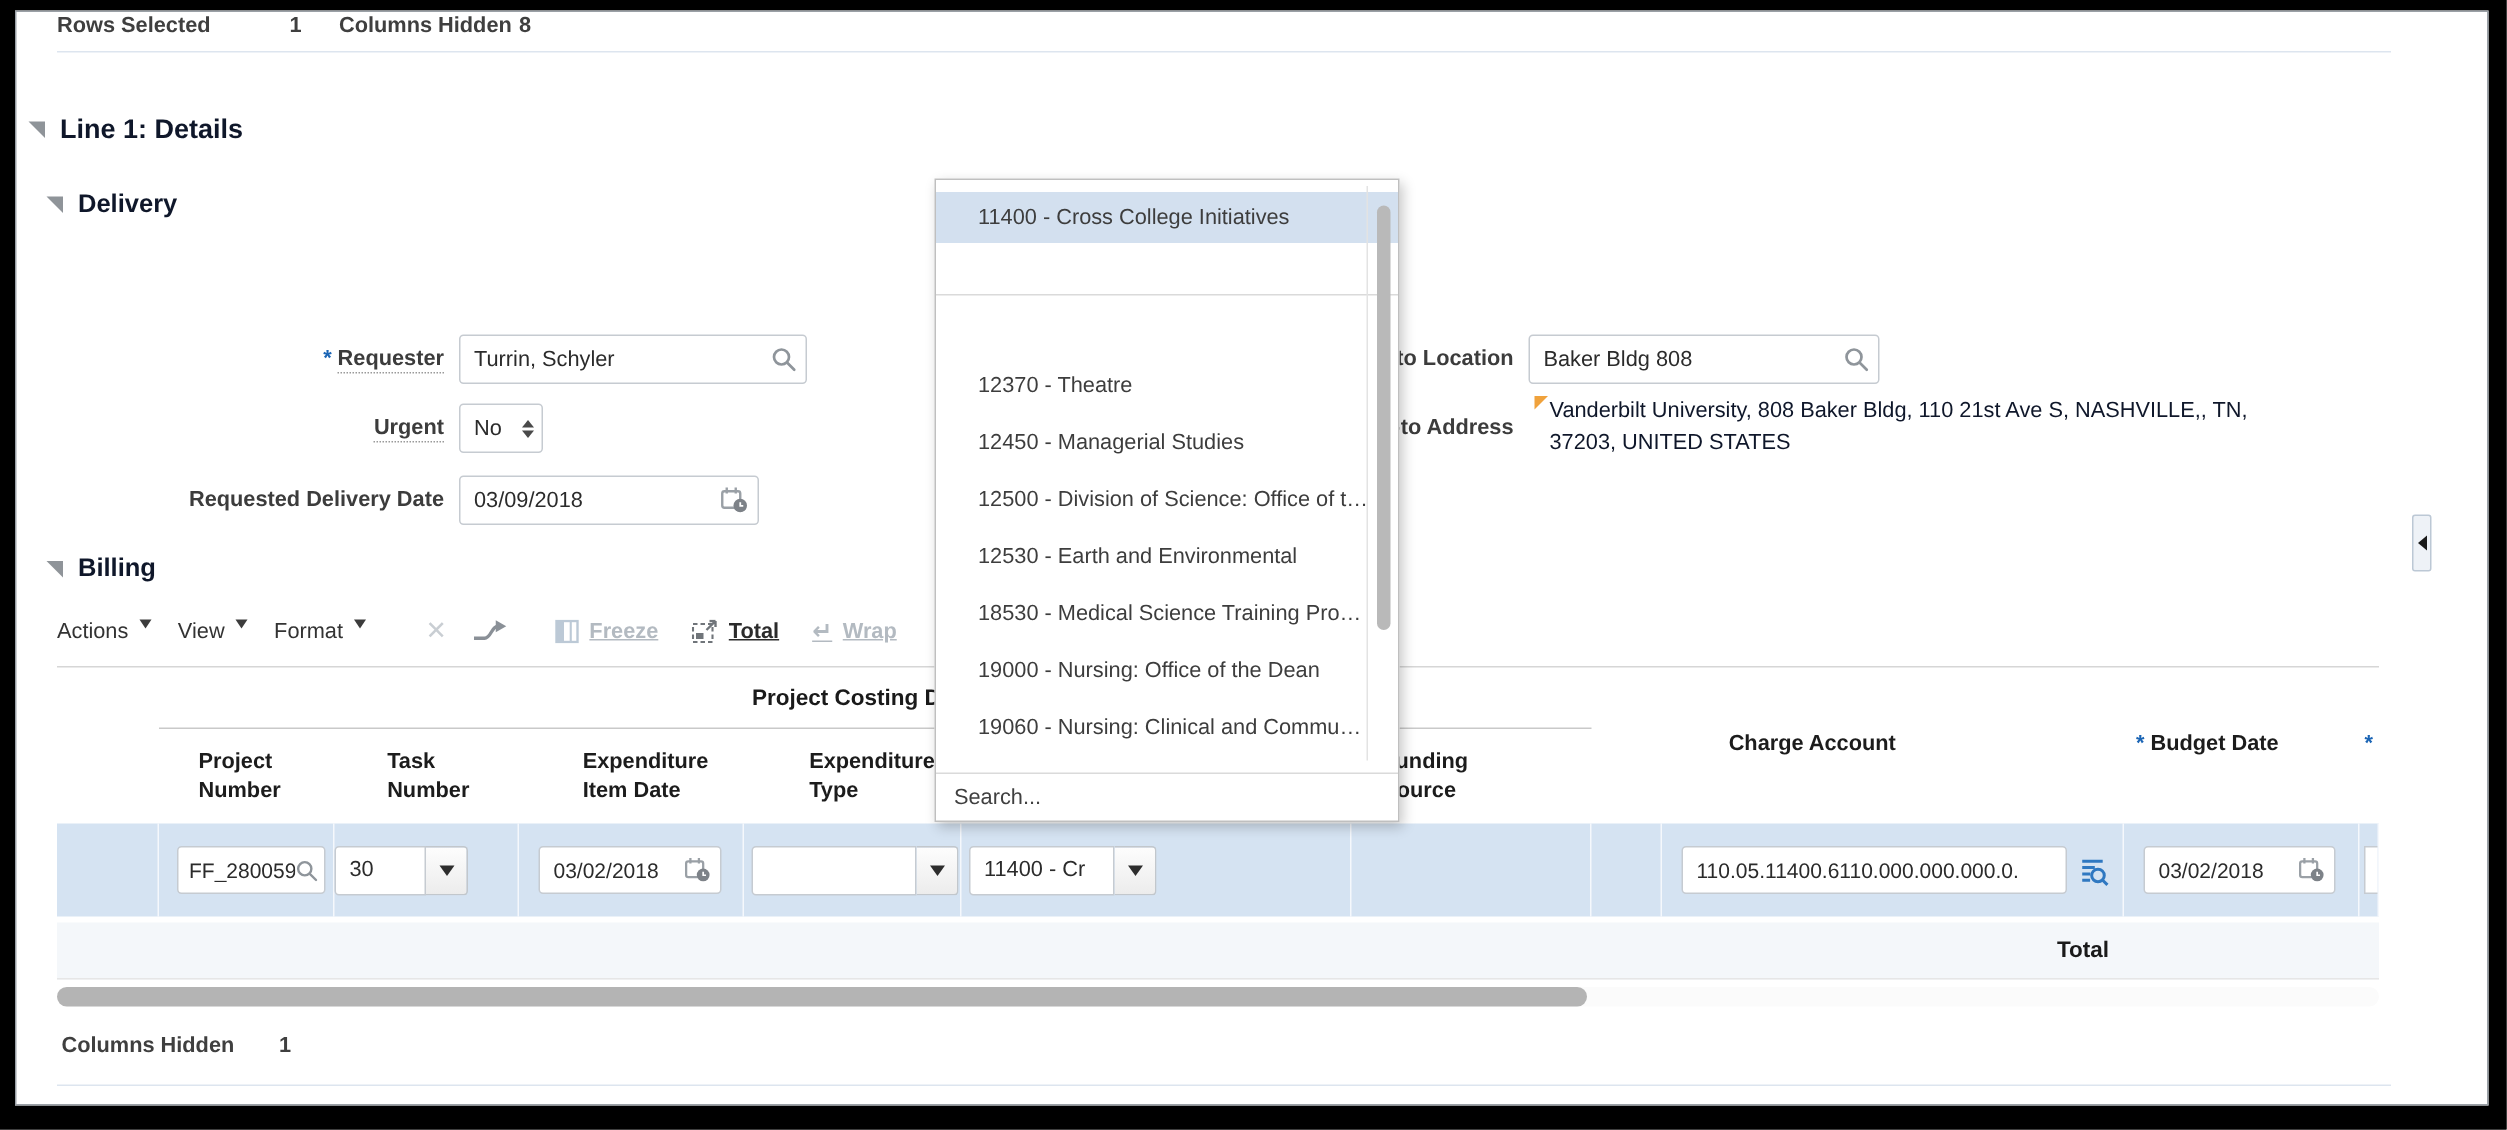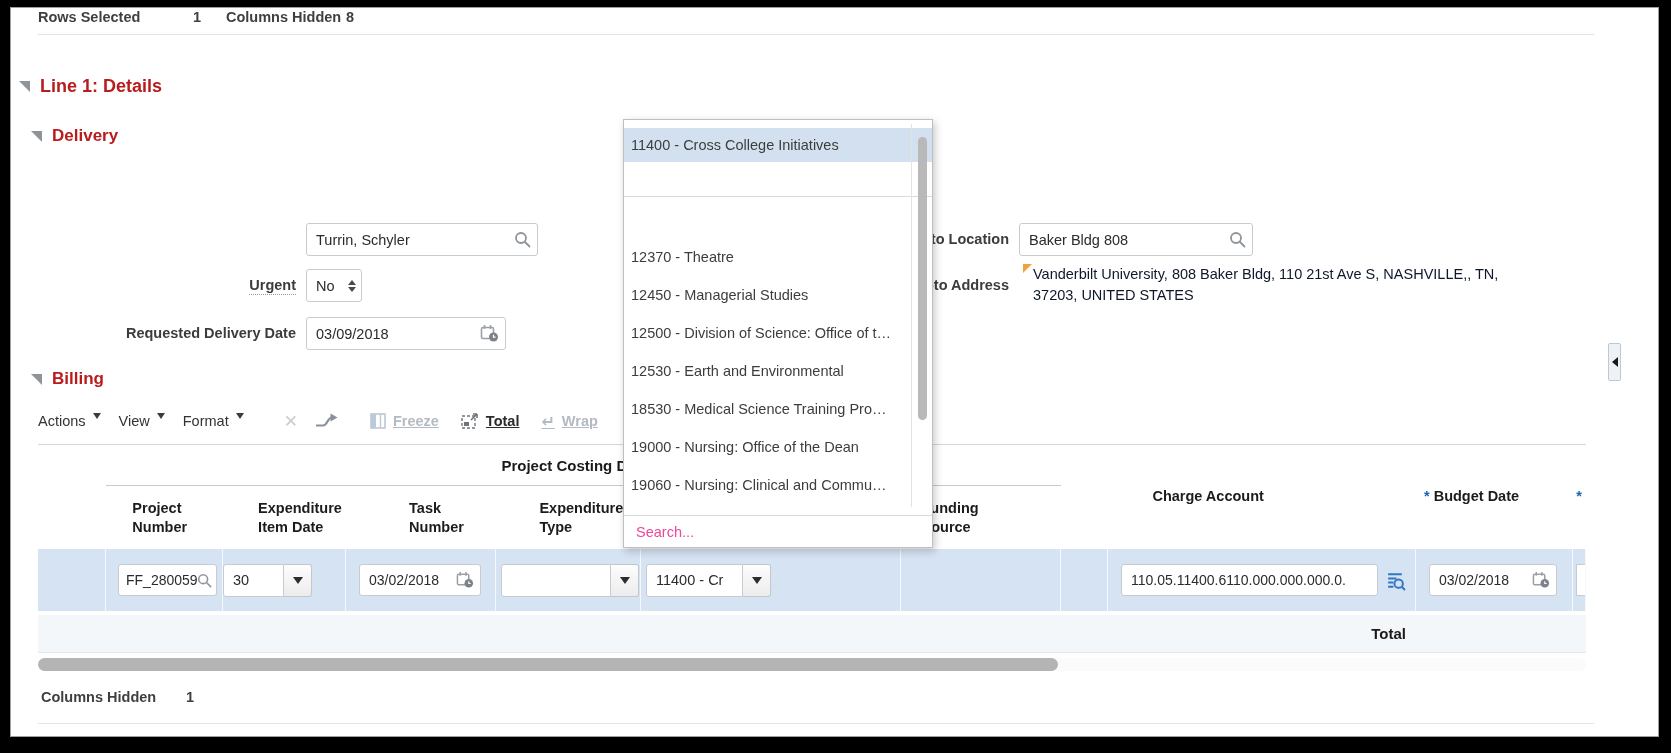--- a/index.html
+++ b/index.html
@@ -7,21 +7,21 @@
               font-family:"Liberation Sans","DejaVu Sans",sans-serif; }
   #panel { position:absolute; left:10px; top:7px; width:1649px; height:730px;
            background:#fff; border:1px solid #9aa0a6; }
 
   
   .abs { position:absolute; }
   .lbl { font-size:14.5px; font-weight:bold; color:#3c3c3c; }
   .req { color:#1b65b5; font-weight:bold; margin-right:4px; font-size:14.5px; }
   .dotted { border-bottom:1px dotted #9a9a9a; padding-bottom:1px; }
   .tri-open { width:0; height:0; border-top:11px solid #8f9499; border-left:11px solid transparent; display:inline-block; }
-  .sec-title { font-weight:bold; color:#b91c1c; }
+  .sec-title { font-weight:bold; color:#0f172a; }
   .field { display:flex; align-items:center; background:#fff; border:1px solid #c6cbd1;
            border-radius:3px; height:33px; padding:0 6px 0 9px; }
   .field input { border:none; outline:none; flex:1; min-width:0; font-size:14.5px;
                  color:#2b2b2b; font-family:inherit; background:transparent; }
   .combo { display:flex; align-items:stretch; height:33px; }
   .combo-text { background:#fff; border:1px solid #c6cbd1; border-radius:3px 0 0 3px;
                 display:flex; align-items:center; padding:0 9px; font-size:14.5px; color:#2b2b2b; flex:1; overflow:hidden; white-space:nowrap; }
   .combo-btn { width:28px; background:linear-gradient(#fdfdfd,#ececec); border:1px solid #c2c7cc;
                border-left:none; border-radius:0 3px 3px 0; display:flex; align-items:center; justify-content:center; }
   .combo-btn:after { content:""; width:0; height:0; border-left:5px solid transparent;
@@ -67,27 +67,27 @@
 
   
   #hscroll-track { height:13px; background:#fbfbfb; border-radius:7px; }
   #hscroll-thumb { height:13px; width:1020px; background:#b4b4b4; border-radius:7px; }
   #bottom-row span { position:absolute; font-size:14.5px; font-weight:bold; color:#3f3f3f; white-space:nowrap; }
 
   
   #dropdown-popup { left:612px; top:111px; width:310px; height:429px; background:#fff;
                     border:1px solid #bfbfbf; box-shadow:2px 3px 8px rgba(0,0,0,.22);
                     z-index:50; display:flex; flex-direction:column; padding-top:8px; }
-  .dd-item { height:38px; display:flex; align-items:center; padding-left:7px; font-size:14.5px; color:#3d3d3d; }
+  .dd-item { height:38px; display:flex; align-items:center; padding-left:28px; font-size:14.5px; color:#3d3d3d; }
   .dd-selected { height:34px; background:#d3e0ef; }
   .dd-blank { height:34px; }
   .dd-sep { height:1px; background:#dadada; }
   .dd-gap { height:41px; }
   #dd-search { margin-top:auto; border-top:1px solid #dadada; height:32px; display:flex;
-               align-items:center; padding-left:12px; font-size:14.5px; color:#ec4899; }
+               align-items:center; padding-left:12px; font-size:14.5px; color:#404040; }
   #dd-scrollbar { position:absolute; right:5px; top:17px; width:9px; height:283px;
                   background:#b9b9b9; border-radius:5px; }
   #dd-scroll-divider { position:absolute; right:20px; top:4px; bottom:40px; width:1px; background:#e3e3e3; }
 
   
   #splitter-collapse { left:1597px; top:335px; width:13px; height:38px; background:#eef2f7;
                        border:1px solid #bcc8d5; border-radius:2px; display:flex; align-items:center; justify-content:center; }
   #splitter-collapse:after { content:""; width:0; height:0; border-top:5px solid transparent;
                              border-bottom:5px solid transparent; border-right:6px solid #1a1a1a; }
 
@@ -109,20 +109,23 @@
   <div class="abs" style="left:8px;top:68px;display:flex;align-items:center;gap:10px">
     <span class="tri-open"></span>
     <span class="sec-title" style="font-size:18px">Line 1: Details</span>
   </div>
 
   <div class="abs" style="left:20px;top:118px;display:flex;align-items:center;gap:10px">
     <span class="tri-open"></span>
     <span class="sec-title" style="font-size:17px">Delivery</span>
   </div>
 
+  <div class="r-label" style="left:0;top:222px;width:285px">
+    <span class="req">*</span><span class="lbl dotted">Requester</span>
+  </div>
   <div class="abs field" style="left:295px;top:215px;width:232px">
     <input type="text" value="Turrin, Schyler" style="">
     <svg width="17" height="17" viewBox="0 0 17 17">
         <circle cx="7" cy="7" r="5" fill="none" stroke="#8f959b" stroke-width="1.8"></circle>
         <line x1="11" y1="11" x2="15.5" y2="15.5" stroke="#8f959b" stroke-width="1.8" stroke-linecap="round"></line>
       </svg>
   </div>
 
   <div class="r-label" style="left:0;top:268px;width:285px">
     <span class="lbl dotted">Urgent</span>
@@ -214,25 +217,25 @@
       <div class="gh-spacer"></div>
       <div class="gh-group">
         <span>Project Costing Details</span>
       </div>
     </div>
     <div class="hdr-row">
       <div class="hcell w-rowhdr"></div>
       <div class="hcell w-proj">
           <span class="hwrap-narrow">Project Number</span>
         </div>
+      <div class="hcell w-task">
+          <span>Task Number</span>
+        </div>
       <div class="hcell w-eid">
           <span class="hwrap">Expenditure Item Date</span>
-        </div>
-      <div class="hcell w-task">
-          <span>Task Number</span>
         </div>
       <div class="hcell w-etype">
           <span class="hwrap">Expenditure Type</span>
         </div>
       <div class="hcell w-eorg"></div>
       <div class="hcell w-fund">
           <span class="hwrap-narrow">Funding Source</span>
         </div>
       <div class="hcell w-gap"></div>
       <div class="hcell w-charge" style="height:105px;margin-top:-42px">

